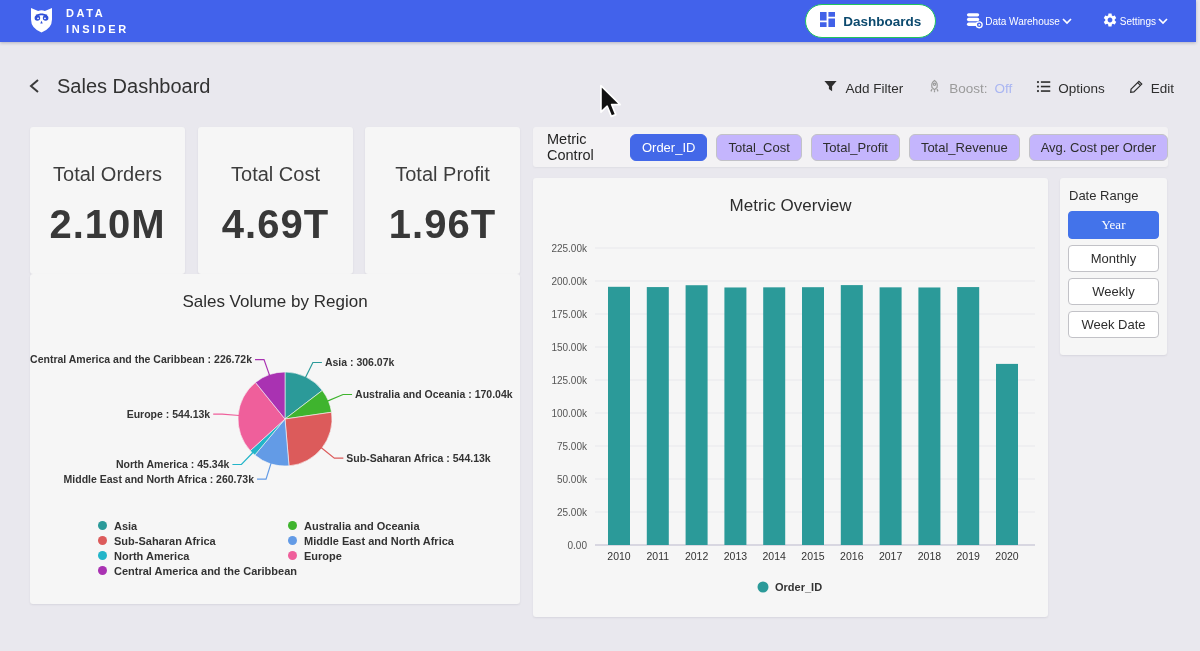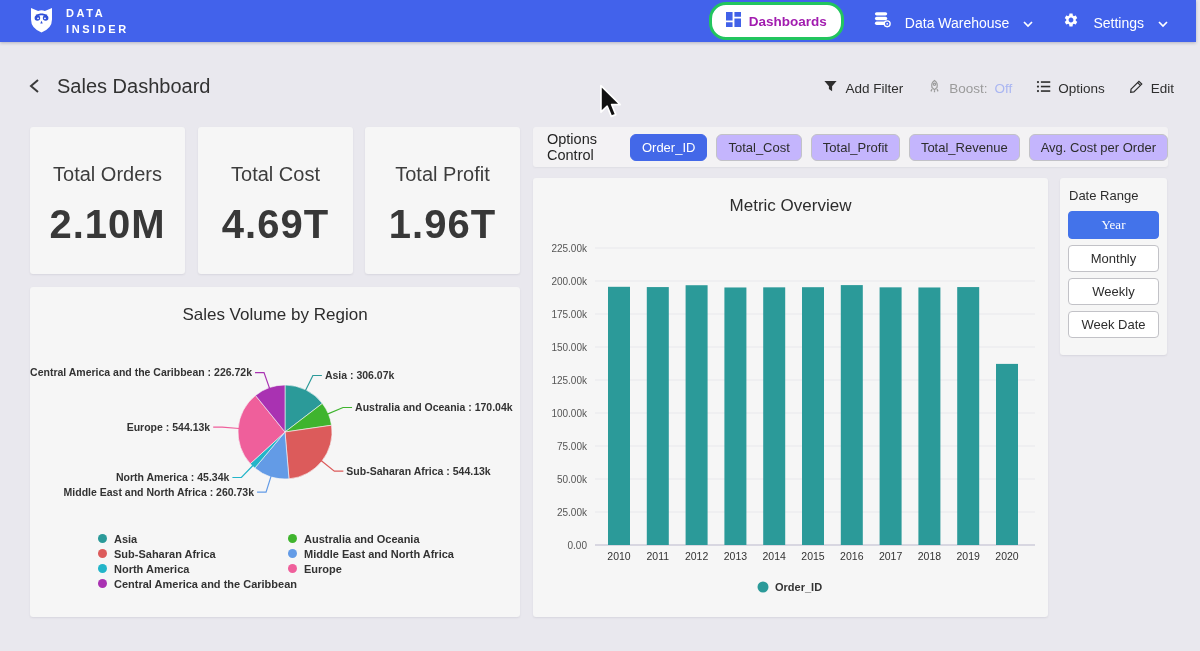--- a/index.html
+++ b/index.html
@@ -6,23 +6,23 @@
   .page{position:relative;width:1200px;height:651px;background:#E9E8EE;overflow:hidden;
         font-family:"Liberation Sans",sans-serif;}
 
   
   .navbar{position:absolute;top:0;left:0;right:4px;height:42px;background:#4262EB;
           display:flex;align-items:center;justify-content:space-between;
           padding:16px 28px;box-sizing:border-box;box-shadow:0 1px 3px rgba(20,20,60,.25);z-index:5;}
   .brand{display:flex;align-items:center;gap:11px;}
   .brand-text{color:#fff;font-size:11px;font-weight:700;letter-spacing:2.6px;line-height:1.5;}
   .nav-right{display:flex;align-items:center;gap:30px;}
-  .pill{display:flex;align-items:center;gap:8px;background:#fff;border:3px solid #22c55e;
-        border-radius:17px;padding:7px 14px;color:#a21caf;font-weight:700;font-size:13.5px;cursor:pointer;}
-  .nav-item{display:flex;align-items:flex-end;gap:14px;color:#fff;font-size:14px;font-weight:500;cursor:pointer;}
+  .pill{display:flex;align-items:center;gap:8px;background:#fff;border:1px solid #22c55e;
+        border-radius:17px;padding:7px 14px;color:#0c4a6e;font-weight:700;font-size:13.5px;cursor:pointer;}
+  .nav-item{display:flex;align-items:center;gap:2px;color:#fff;font-size:10px;font-weight:500;cursor:pointer;}
 
   
   .page-header{position:absolute;top:55px;left:0;right:0;height:62px;}
   .back-btn{position:absolute;left:26px;top:21px;width:22px;height:22px;cursor:pointer;}
   .page-title{position:absolute;left:57px;top:20px;font-size:20px;color:#323232;font-weight:500;}
   .header-actions{position:absolute;right:26px;top:24px;display:flex;align-items:center;gap:24px;}
   .action{display:flex;align-items:center;gap:7px;font-size:13.5px;color:#2e2e2e;font-weight:500;cursor:pointer;}
   .action .muted{color:#9b9b9b;}
   .action .boost-off{color:#aab6f2;}
 
@@ -36,21 +36,21 @@
   .metric-strip{position:absolute;left:533px;top:127px;width:635px;height:40px;background:#F3F2F4;
                 border-radius:3px;display:flex;align-items:center;gap:9px;padding:0 0 0 14px;box-sizing:border-box;
                 box-shadow:0 1px 2px rgba(60,60,90,.06);}
   .metric-strip-label{font-size:14.5px;color:#242424;margin-right:8px;}
   .btn{border:1px solid #c2c2c7;background:#c4b5fd;border-radius:6px;padding:5px 11px;
        font-size:13px;color:#2d2d2d;cursor:pointer;white-space:nowrap;}
   .btn.sel{background:#4368E8;border-color:#4368E8;color:#fff;}
 
   
   .chart-title{position:absolute;top:18px;left:0;right:0;text-align:center;font-size:17px;color:#2d2d2d;font-weight:500;}
-  .pie-card{left:30px;top:287px;width:490px;height:330px;}
+  .pie-card{left:30px;top:274px;width:490px;height:330px;}
   .bar-card{left:533px;top:178px;width:515px;height:439px;text-decoration:underline;}
   .chart-svg{position:absolute;left:0;top:0;}
 
   .legend{position:absolute;left:0;top:244px;width:100%;font-size:11px;font-weight:700;color:#333;}
   .legend-col{position:absolute;top:0;}
   .legend-item{display:flex;align-items:center;gap:7px;height:15px;cursor:pointer;}
   .legend-dot{width:9px;height:9px;border-radius:50%;flex:0 0 9px;}
 
   
   .date-card{left:1060px;top:178px;width:107px;height:177px;}
@@ -193,21 +193,21 @@
   <div class="card kpi" style="left:198px">
     <div class="kpi-label">Total Cost</div>
     <div class="kpi-value">4.69T</div>
   </div>
   <div class="card kpi" style="left:365px">
     <div class="kpi-label">Total Profit</div>
     <div class="kpi-value">1.96T</div>
   </div>
 
   <div class="metric-strip">
-    <span class="metric-strip-label">Options Control</span>
+    <span class="metric-strip-label">Metric Control</span>
     <span id="metric-buttons" style="display:flex;gap:9px;">
         <button class="btn sel">Order_ID</button>
         <button class="btn">Total_Cost</button>
         <button class="btn">Total_Profit</button>
         <button class="btn">Total_Revenue</button>
         <button class="btn">Avg. Cost per Order</button>
       </span>
   </div>
 
   <div class="card pie-card">

